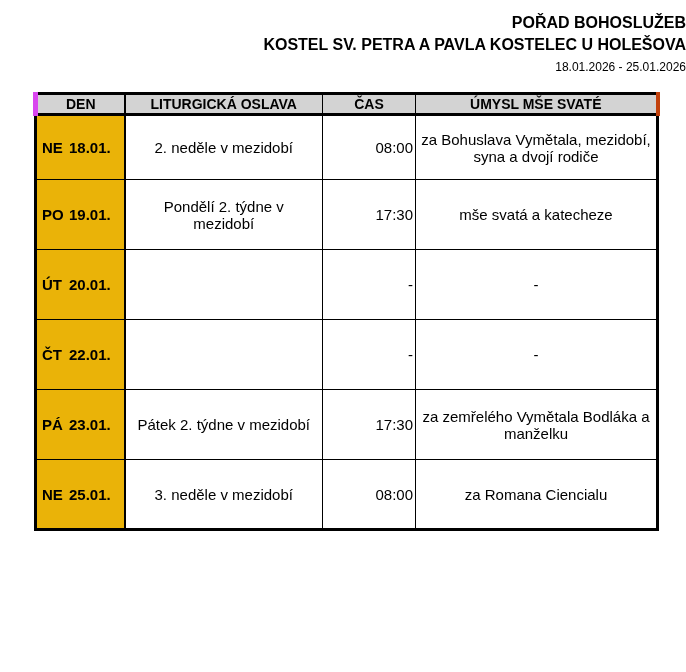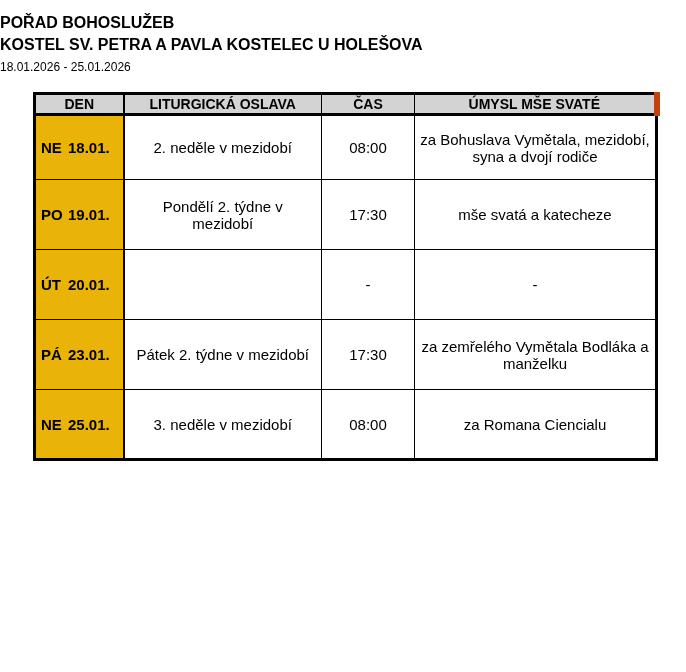--- a/index.html
+++ b/index.html
@@ -4,21 +4,21 @@
 <style>
   * { margin: 0; padding: 0; box-sizing: border-box; }
   html, body {
     width: 686px; height: 672px;
     background: #ffffff;
     font-family: "Liberation Sans", sans-serif;
     color: #000000;
   }
   .page { width: 686px; height: 672px; padding-top: 12px; overflow: hidden; }
 
-  .doc-header { text-align: left; line-height: 22px; }
+  .doc-header { text-align: right; line-height: 22px; }
   .doc-title, .doc-subtitle { font-size: 16px; font-weight: bold; }
   .doc-daterange { font-size: 12px; font-weight: normal; }
 
   table.schedule {
     margin: 14px 0 0 33px;
     width: 622px;
     border-collapse: collapse;
     table-layout: fixed;
     border: 3px solid #000;
   }
@@ -31,41 +31,41 @@
     background: #d3d3d3;
     border: 1px solid #000;
     border-top: 3px solid #000;
     border-bottom: 3px solid #000;
     font-size: 14px;
     font-weight: bold;
     height: 20px;
     padding: 1px 2px;
     text-align: center;
   }
-  th.h-den { border-left: 2px solid #d946ef; border-right: 2px solid #000; }
-  th.h-umy { border-right: 6px solid #c2410c; }
+  th.h-den { border-left: 5px solid #d946ef; border-right: 2px solid #000; }
+  th.h-umy { border-right: 4px solid #c2410c; }
 
   td {
     border: 1px solid #000;
     font-size: 15px;
     text-align: center;
     vertical-align: middle;
     padding: 14px 10px;
   }
   td.day-cell {
     background: #eab308;
     font-weight: bold;
     text-align: left;
     padding: 2px 2px 2px 5px;
     border-right: 2px solid #000;
     white-space: nowrap;
   }
   td.day-cell .abbr { display: inline-block; width: 27px; }
   td.intent-cell { padding: 2px 2px; }
-  td.time-cell { padding: 12px 2px; }
+  td.time-cell { padding: 12px 2px; text-align: right; }
 
   tbody tr { height: 70px; }
   tbody tr:nth-child(1) { height: 65px; }
   tbody tr:nth-child(8) { height: 56px; }
 </style>
 </head>
 <body>
 
 <div class="page">
 
@@ -111,20 +111,28 @@
         <tr class="" style="">
         <td class="day-cell">
           <span class="abbr">ÚT</span><span>20.01.</span>
         </td>
         <td class="feast-cell"></td>
         <td class="time-cell">-</td>
         <td class="intent-cell">-</td>
       </tr>
         <tr class="" style="">
         <td class="day-cell">
+          <span class="abbr">ČT</span><span>22.01.</span>
+        </td>
+        <td class="feast-cell"></td>
+        <td class="time-cell">-</td>
+        <td class="intent-cell">-</td>
+      </tr>
+        <tr class="" style="">
+        <td class="day-cell">
           <span class="abbr">PÁ</span><span>23.01.</span>
         </td>
         <td class="feast-cell">Pátek 2. týdne v mezidobí</td>
         <td class="time-cell">17:30</td>
         <td class="intent-cell">za zemřelého Vymětala Bodláka a manželku</td>
       </tr>
         <tr class="" style="">
         <td class="day-cell">
           <span class="abbr">NE</span><span>25.01.</span>
         </td>

